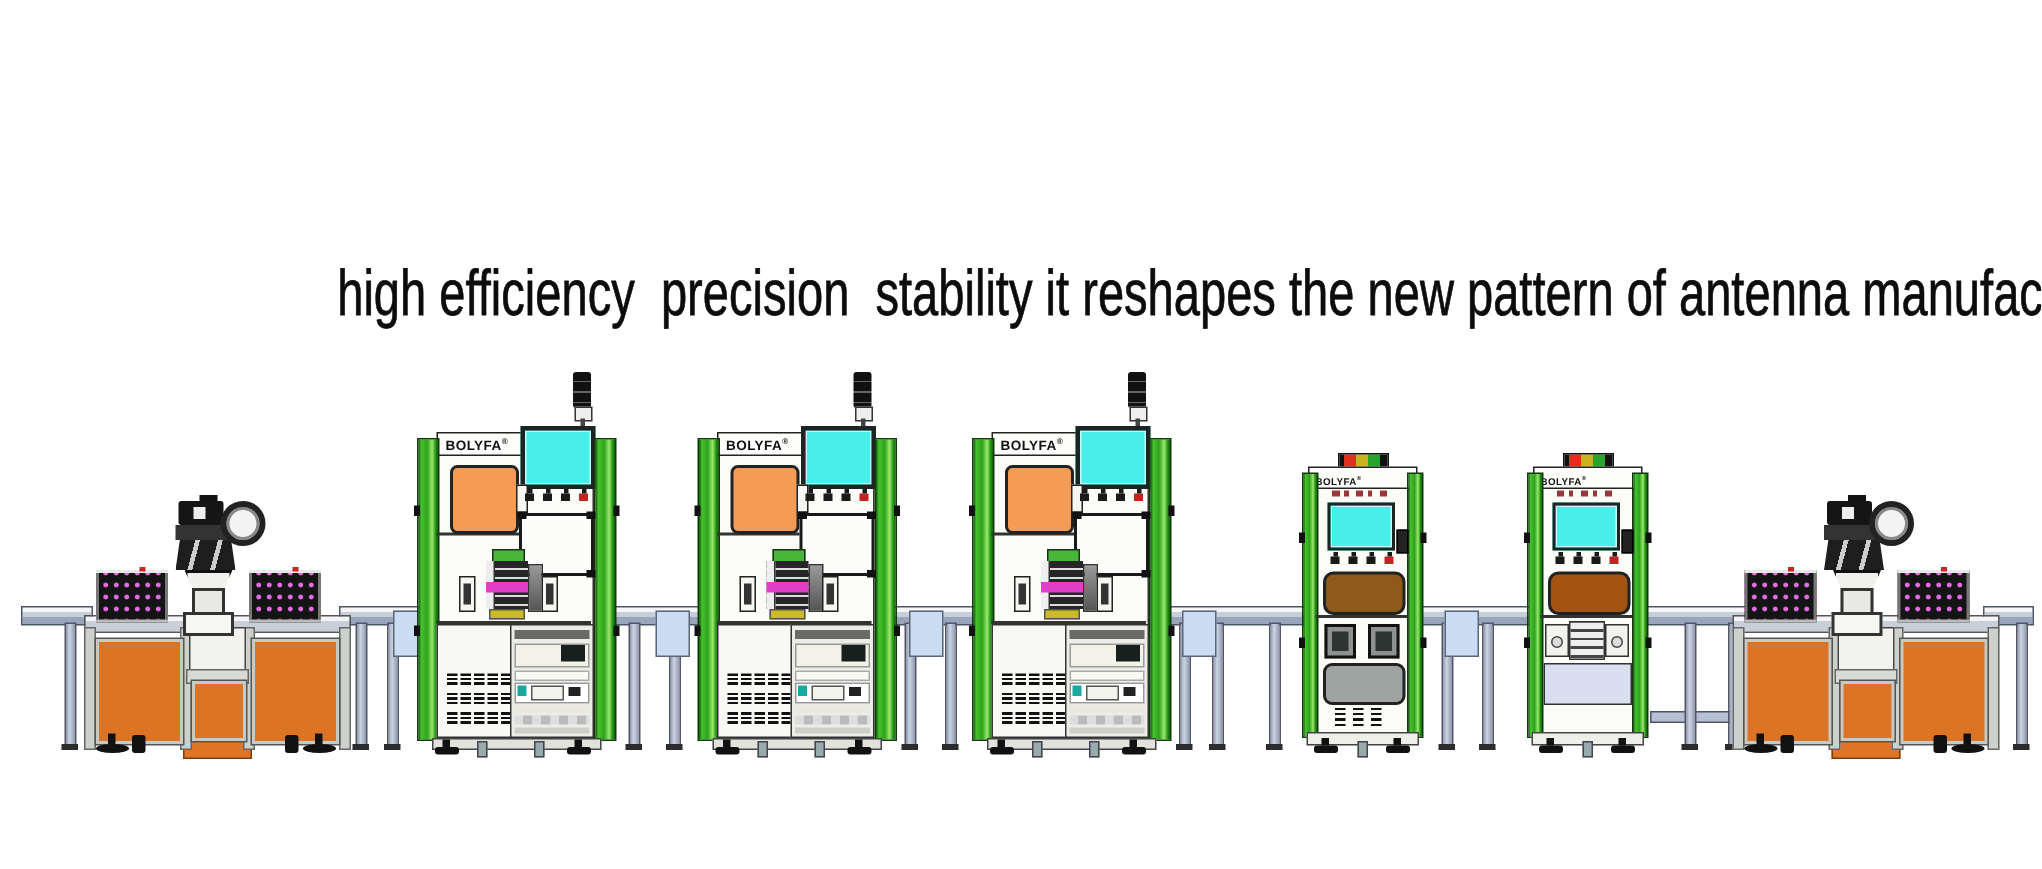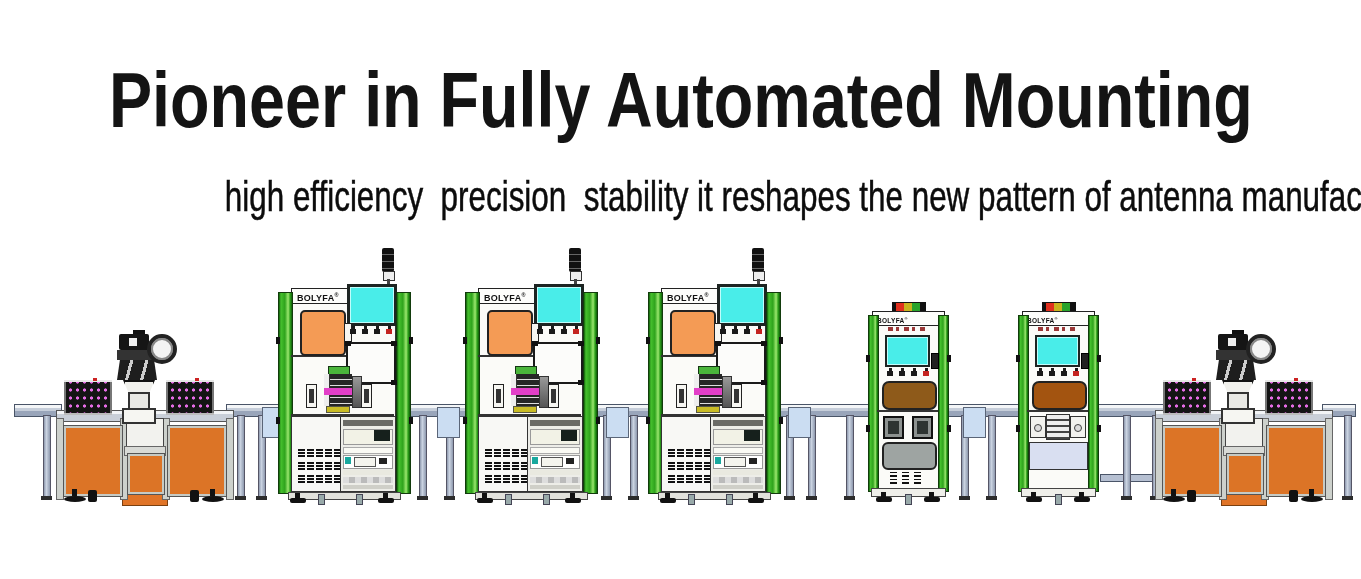--- a/index.html
+++ b/index.html
@@ -159,23 +159,20 @@
      clip-path:polygon(8% 0,92% 0,100% 100%,0 100%);}
   .rb-waist{position:absolute;left:12px;top:50px;width:28px;height:12px;background:#F0F0EC;border:2px solid #111;
      clip-path:polygon(0 0,100% 0,78% 100%,22% 100%);}
   .rb-lift{position:absolute;left:17px;top:62px;width:18px;height:16px;background:#E8E8E4;border:2px solid #333;}
   .rb-base{position:absolute;left:11px;top:78px;width:30px;height:12px;background:#F6F6F2;border:2px solid #333;}
 </style>
 </head>
 <body>
 
 <div id="page">
-  <div id="title-wrap">
-    <span>Pioneer in Fully Automated Mounting</span>
-  </div>
   <div id="subtitle-wrap">
     <span>high efficiency  precision  stability it reshapes the new pattern of antenna manufacturing</span>
   </div>
   <div id="scene">
       <div class="rail" style="left: 14px; width: 46px;"></div>
       <div class="rail" style="left: 226px; width: 54px;"></div>
       <div class="rail" style="left: 405px; width: 62px;"></div>
       <div class="rail" style="left: 591px; width: 59px;"></div>
       <div class="rail" style="left: 776px; width: 94px;"></div>
       <div class="rail" style="left: 943px; width: 77px;"></div>

